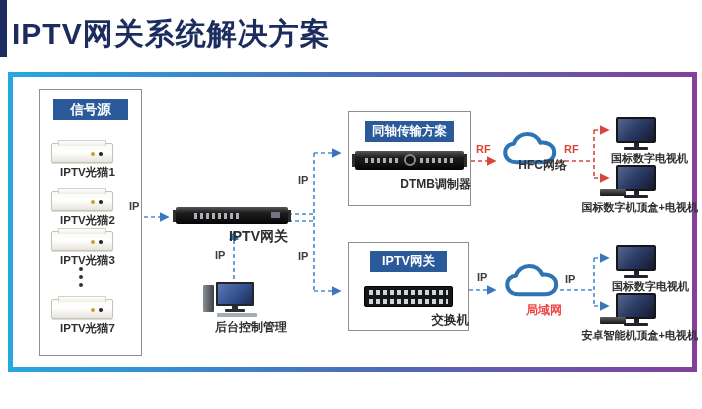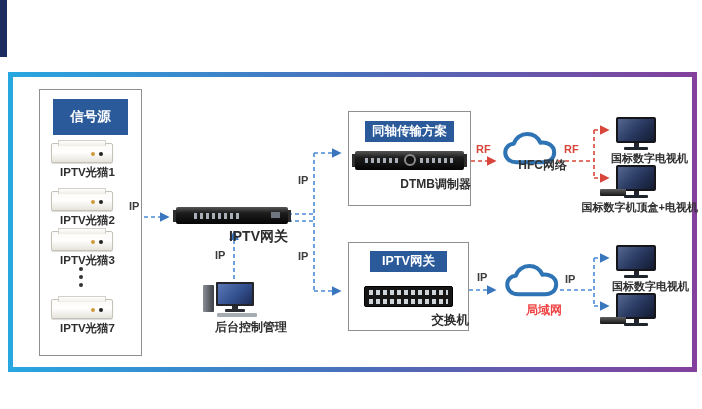--- a/index.html
+++ b/index.html
@@ -78,20 +78,21 @@
   .vdots { position:absolute; width:4px; height:4px; background:#333; border-radius:50%;
     box-shadow:0 8px 0 #333, 0 16px 0 #333; }
 
   svg.wires { position:absolute; left:0; top:0; }
 </style>
 </head>
 <body>
 
 <div class="stage">
   <div class="accent-bar"></div>
+  <div class="title">IPTV网关系统解决方案</div>
 
   <div class="frame">
     <div class="frame-inner">
 
       <svg class="wires" width="679" height="290" viewBox="0 0 679 290">
         <defs>
           <marker id="ab" markerWidth="8" markerHeight="8" refX="5" refY="3" orient="auto">
             <path d="M0,0 L6,3 L0,6 Z" fill="#3a76bd"></path>
           </marker>
           <marker id="ar" markerWidth="8" markerHeight="8" refX="5" refY="3" orient="auto">
@@ -112,21 +113,21 @@
         </g>
         <g stroke="#d9453a" stroke-width="1.6" fill="none" stroke-dasharray="4 3">
           <path d="M458,84 H482" marker-end="url(#ar)"></path>
           <path d="M545,84 H581 M581,53 V101"></path>
           <path d="M581,53 H595" marker-end="url(#ar)"></path>
           <path d="M581,101 H595" marker-end="url(#ar)"></path>
         </g>
       </svg>
 
       <div class="obox" style="left:26px; top:12px; width:103px; height:267px;"></div>
-      <div class="hdr" style="left:40px; top:22px; width:75px; height:36px; font-size:13.5px;">信号源</div>
+      <div class="hdr" style="left:40px; top:22px; width:75px; height:21px; font-size:13.5px;">信号源</div>
 
       <div class="modem" style="left:38px; top:66px;">
         <span class="dot-gold"></span>
         <span class="dot-black"></span>
       </div>
       <div class="lbl" style="left:36px; top:88px; width:66px;">IPTV光猫1</div>
 
       <div class="modem" style="left:38px; top:114px;">
         <span class="dot-gold"></span>
         <span class="dot-black"></span>
@@ -210,20 +211,21 @@
         <div class="base"></div>
       </div>
       <div class="lbl" style="left:572px; top:202px; width:104px; font-size:11px;">国标数字电视机</div>
 
       <div class="tv" style="left:603px; top:216px;">
         <div class="screen"></div>
         <div class="neck"></div>
         <div class="base"></div>
       </div>
       <div class="stb" style="left:587px; top:240px;"></div>
+      <div class="lbl" style="left:545px; top:251px; width:140px; font-size:11px;">安卓智能机顶盒+电视机</div>
 
       <div class="link-lbl" style="left:116px; top:123px;">IP</div>
       <div class="link-lbl" style="left:202px; top:172px;">IP</div>
       <div class="link-lbl" style="left:285px; top:97px;">IP</div>
       <div class="link-lbl" style="left:285px; top:173px;">IP</div>
       <div class="link-lbl rf" style="left:463px; top:66px;">RF</div>
       <div class="link-lbl rf" style="left:551px; top:66px;">RF</div>
       <div class="link-lbl" style="left:464px; top:194px;">IP</div>
       <div class="link-lbl" style="left:552px; top:196px;">IP</div>
 

